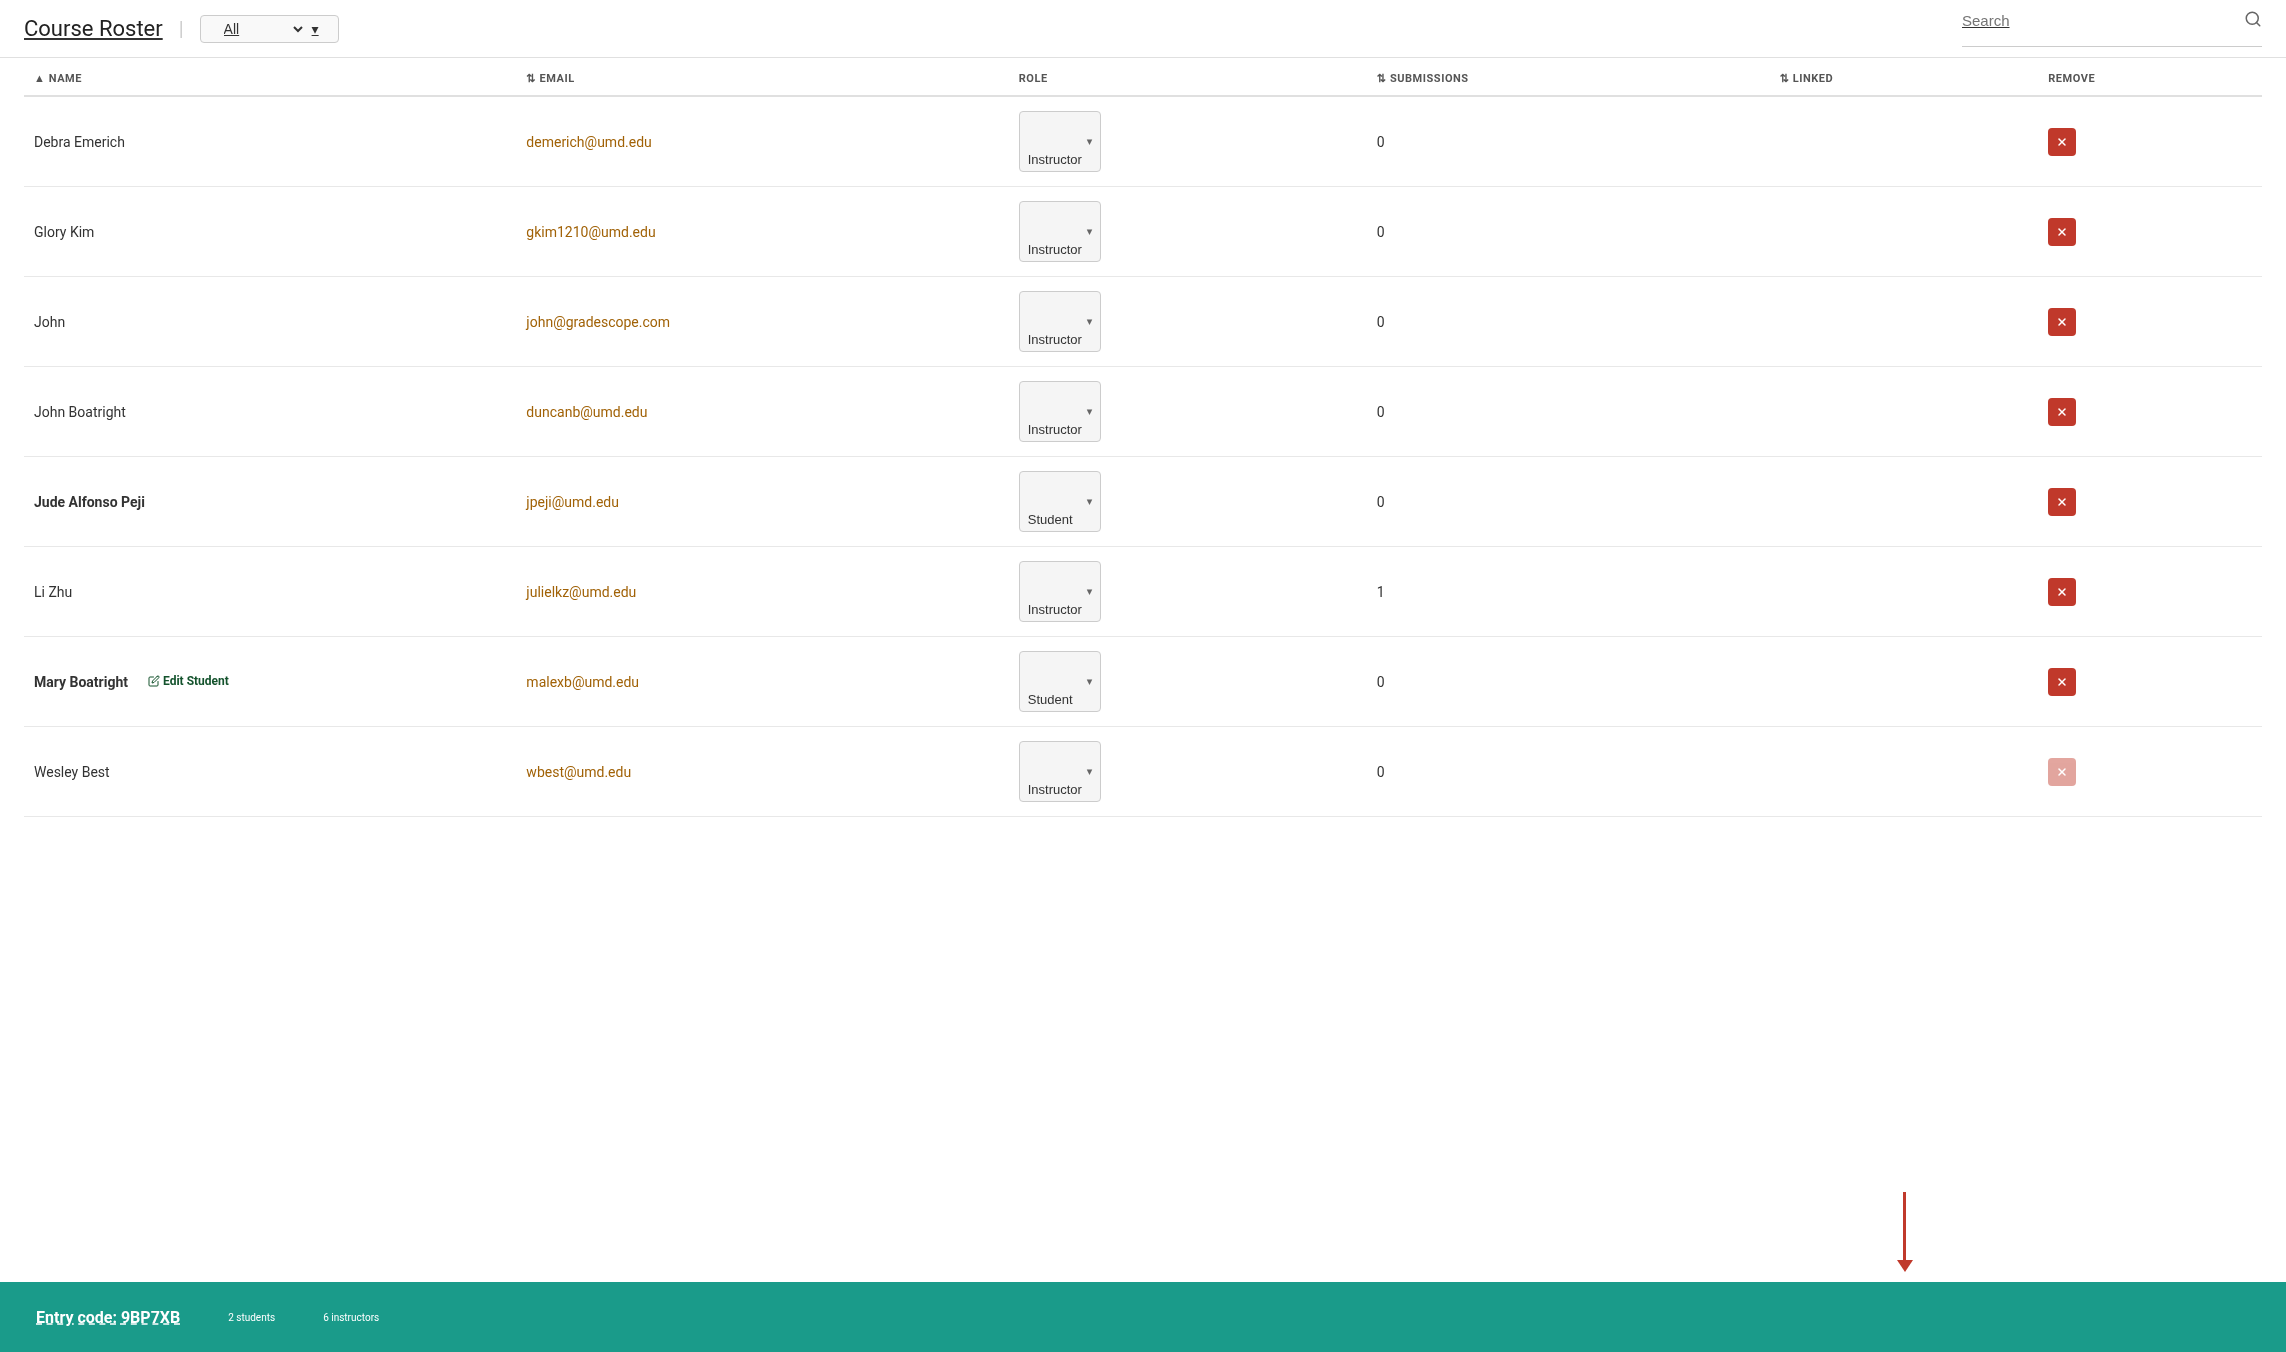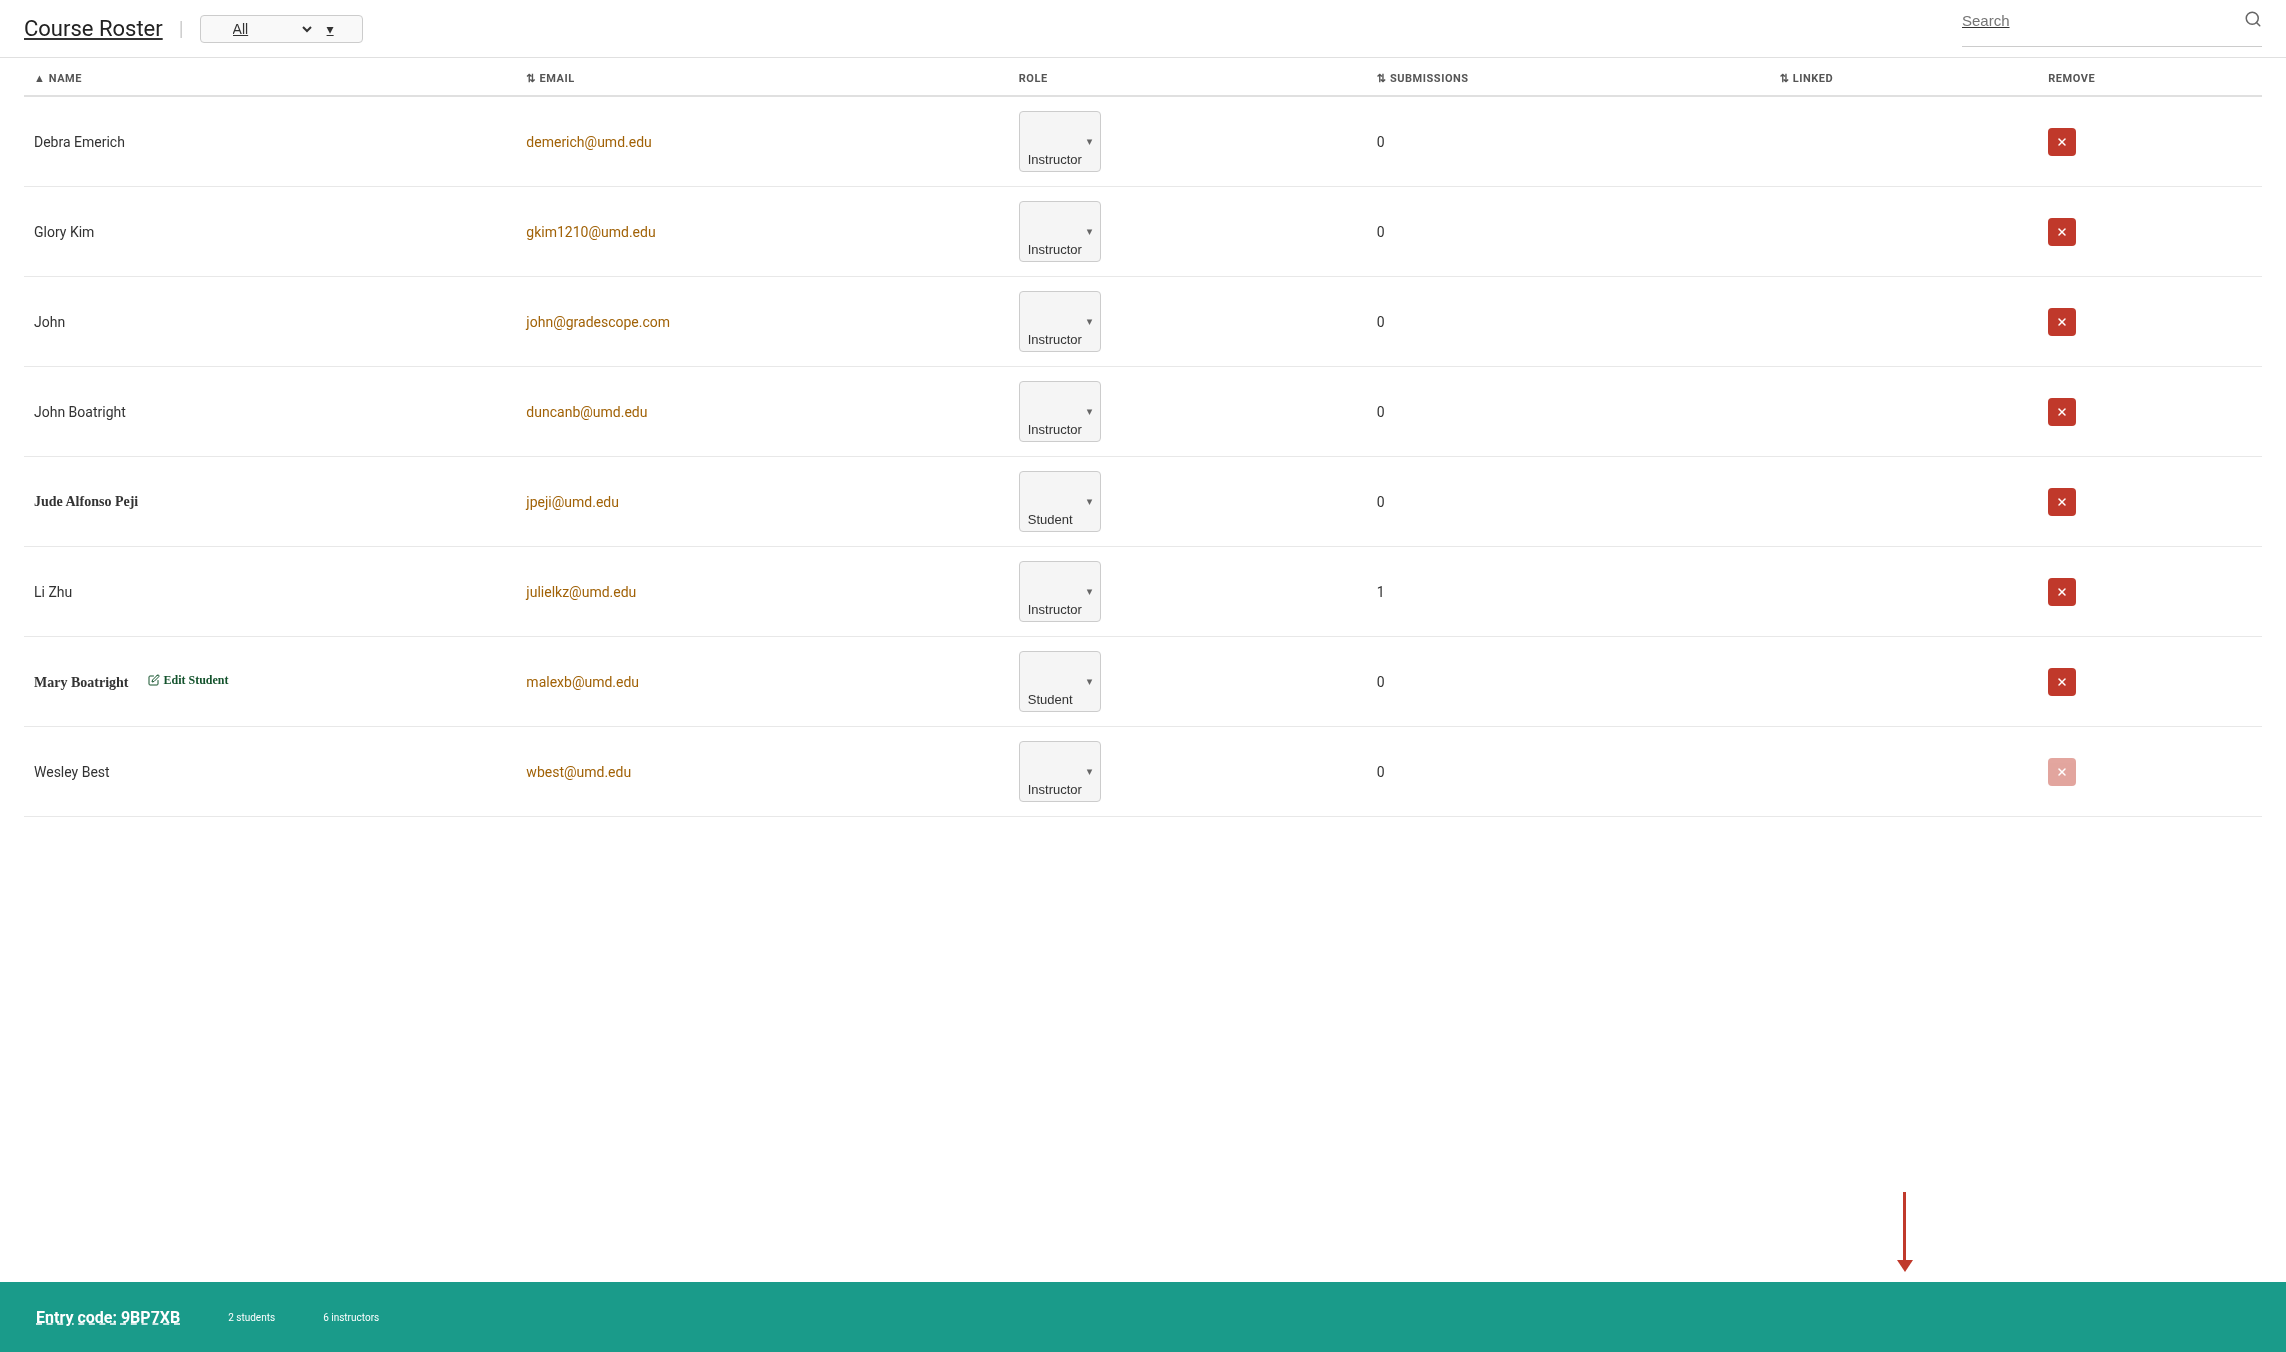--- a/index.html
+++ b/index.html
@@ -24,24 +24,24 @@
       font-weight: 400;
       color: #222;
     }
     .header-divider {
       color: #ccc;
       font-size: 20px;
     }
     .filter-dropdown {
       display: flex;
       align-items: center;
-      gap: 12px;
+      gap: 6px;
       border: 1px solid #ccc;
       border-radius: 4px;
-      padding: 4px 28px;
+      padding: 4px 19px;
       background: #f9f9f9;
       cursor: pointer;
       font-size: 14px;
       color: #333;
     }
     .filter-dropdown select {
       border: none;
       background: transparent;
       font-size: 14px;
       color: #333;
@@ -98,21 +98,20 @@
     tbody td {
       padding: 14px 10px;
       vertical-align: middle;
     }
     .name-cell {
       font-weight: 400;
       color: #333;
     }
     .name-cell.bold {
       font-weight: 700;
-      font-family: Liberation Serif, serif;
     }
     .edit-link {
       font-size: 12px;
       color: #14532d;
       margin-left: 20px;
       cursor: pointer;
       text-decoration: none;
       display: inline-flex;
       align-items: center;
       gap: 3px;

